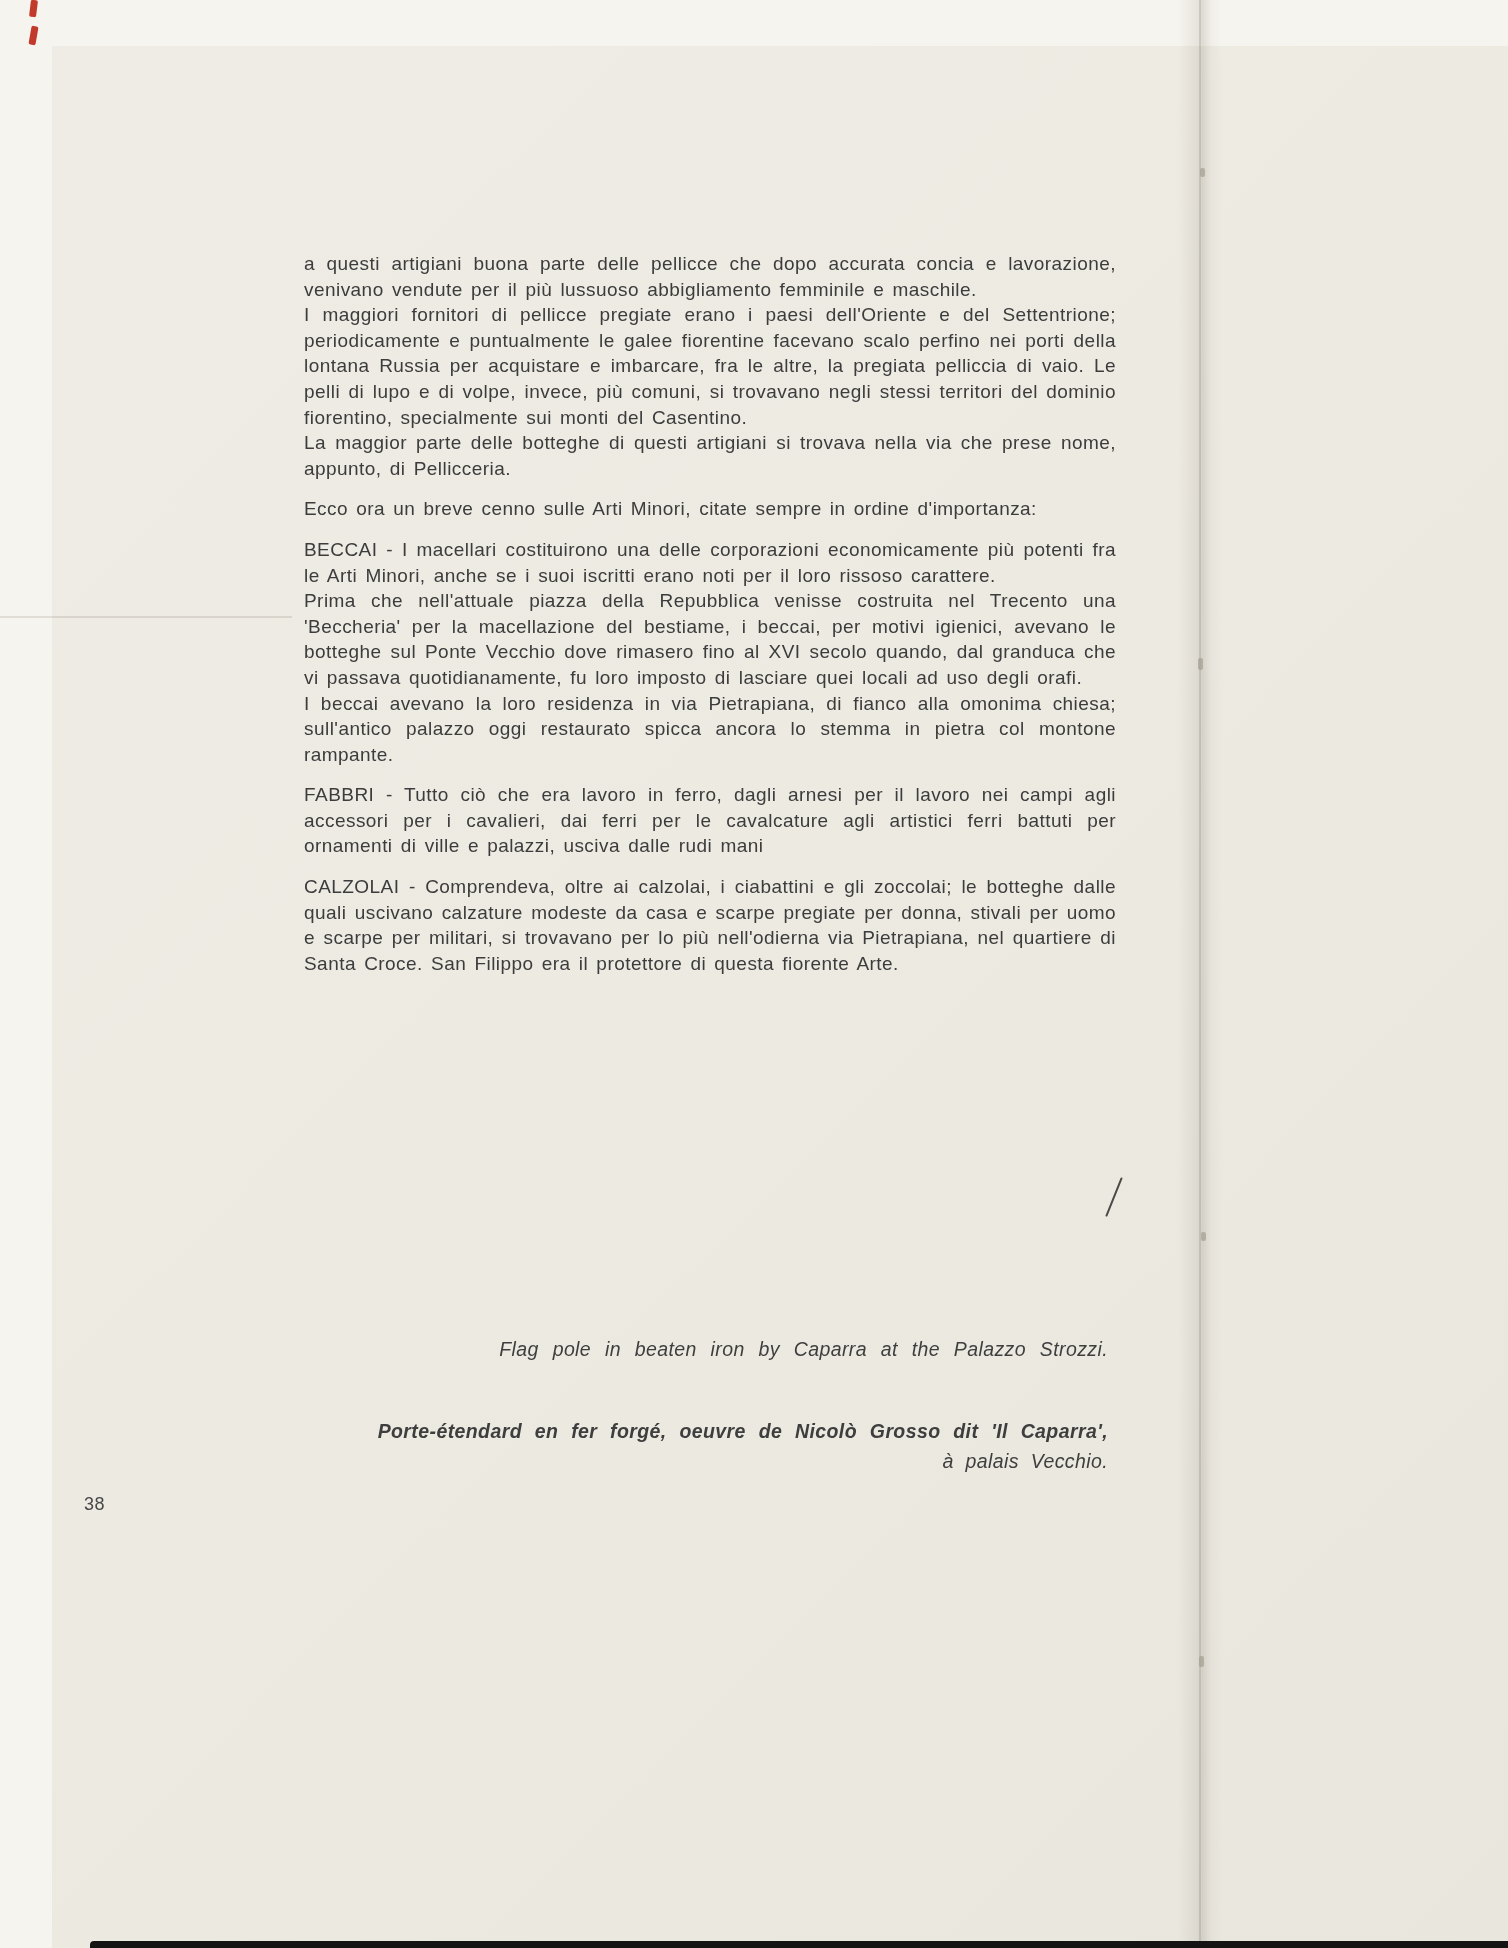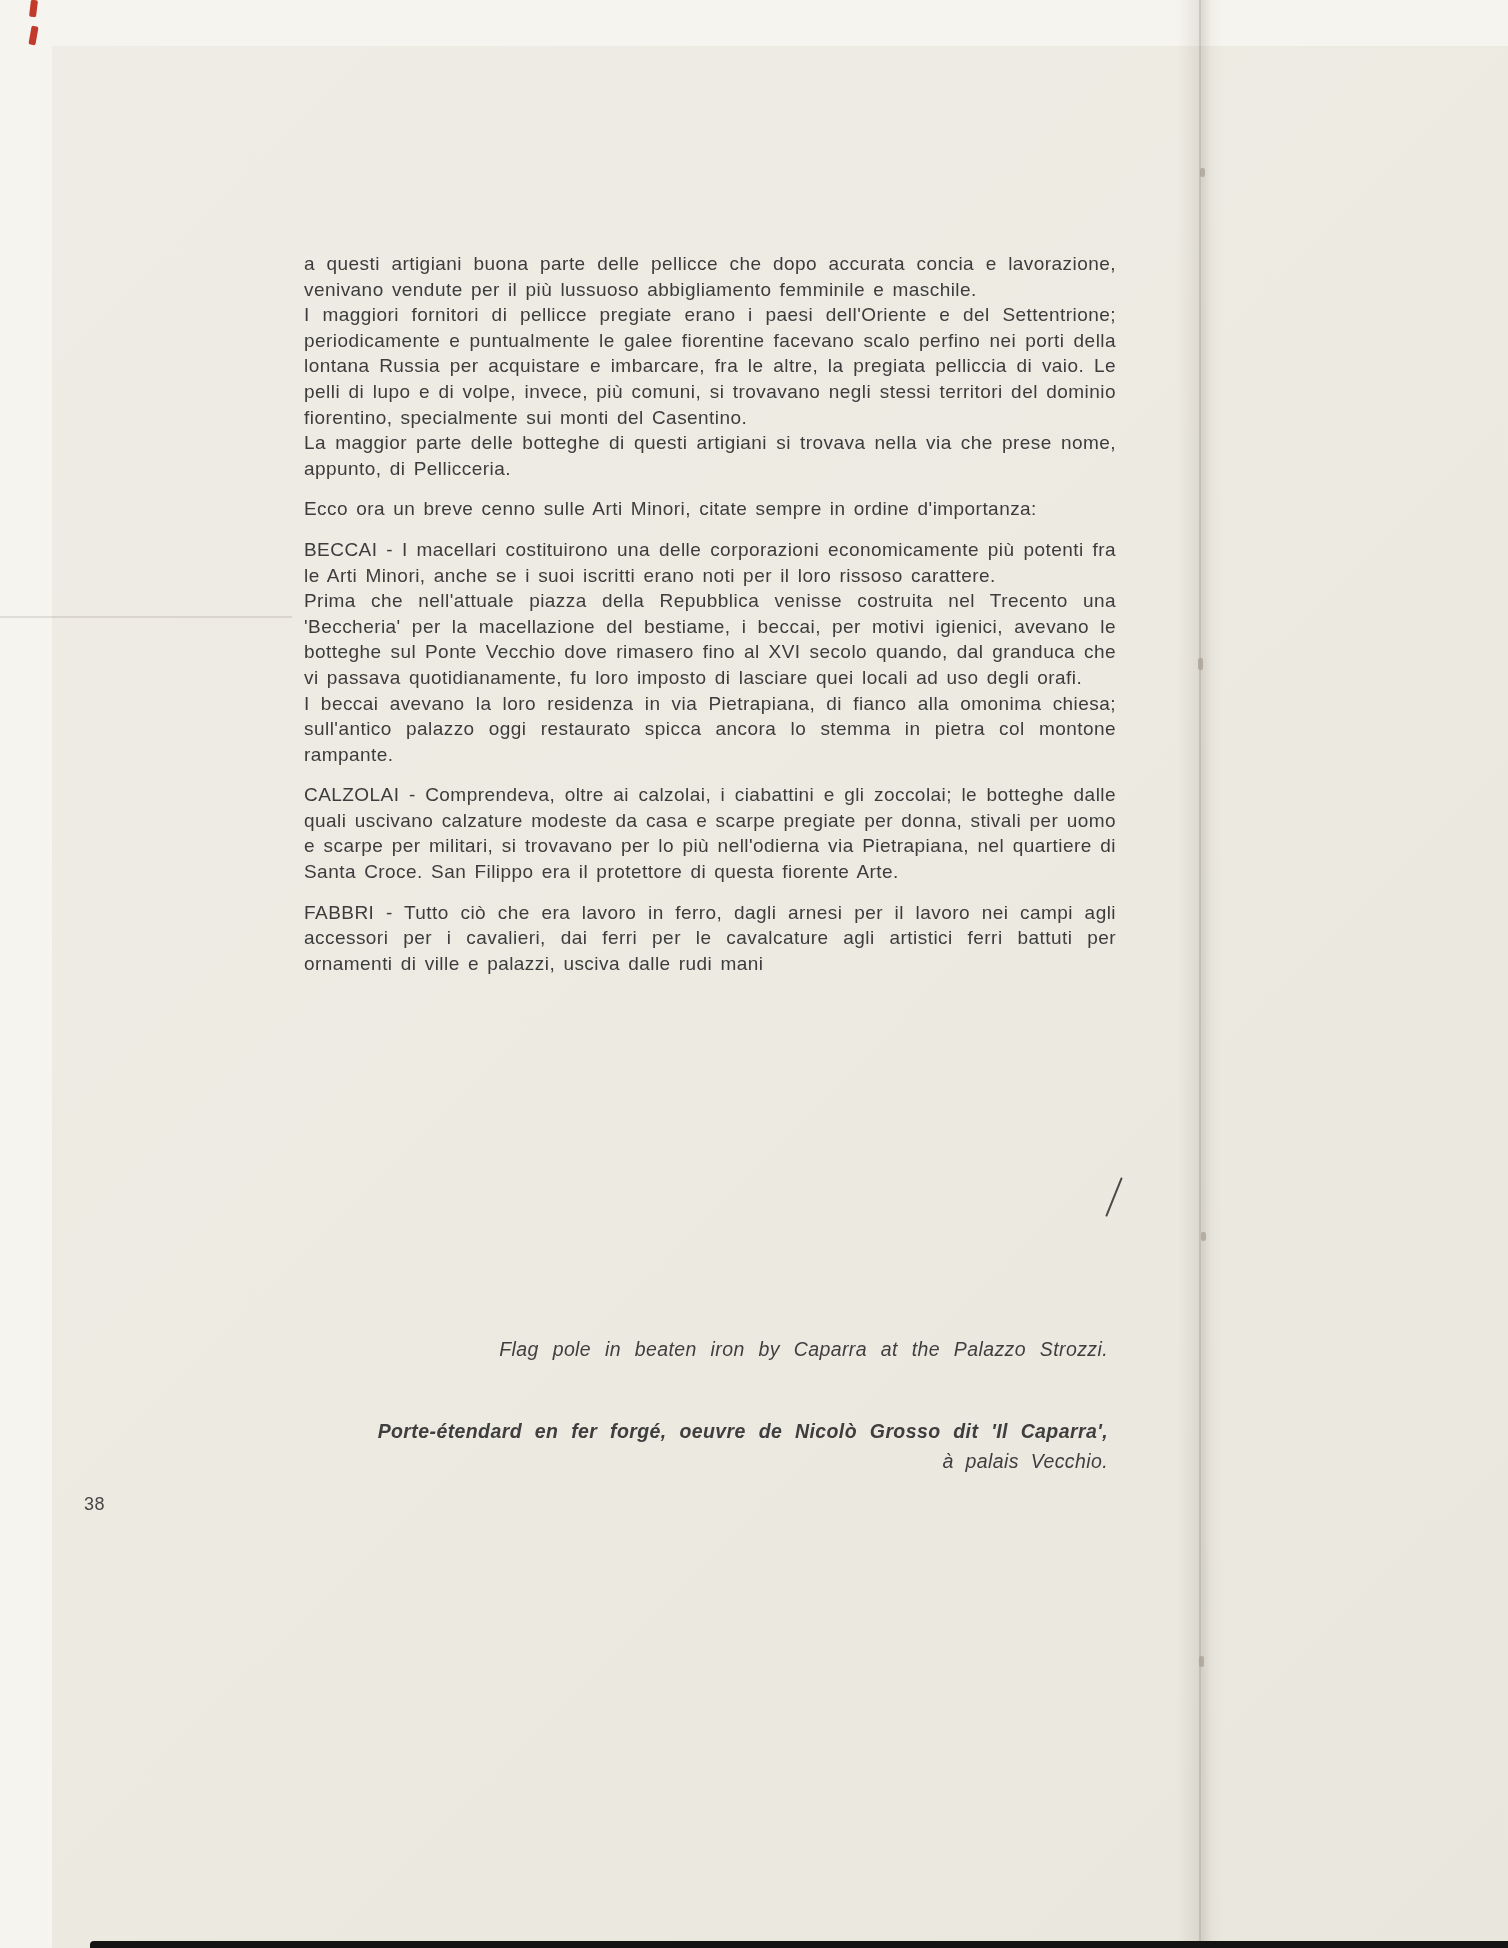--- a/index.html
+++ b/index.html
@@ -135,22 +135,22 @@
 <div class="speck s4"></div>
 
 <div class="body-text">
   <p>a questi artigiani buona parte delle pellicce che dopo accurata concia e lavorazione, venivano vendute per il più lussuoso abbigliamento femminile e maschile.</p>
   <p>I maggiori fornitori di pellicce pregiate erano i paesi dell'Oriente e del Settentrione; periodicamente e puntualmente le galee fiorentine facevano scalo perfino nei porti della lontana Russia per acquistare e imbarcare, fra le altre, la pregiata pelliccia di vaio. Le pelli di lupo e di volpe, invece, più comuni, si trovavano negli stessi territori del dominio fiorentino, specialmente sui monti del Casentino.</p>
   <p>La maggior parte delle botteghe di questi artigiani si trovava nella via che prese nome, appunto, di Pellicceria.</p>
   <p class="gap">Ecco ora un breve cenno sulle Arti Minori, citate sempre in ordine d'importanza:</p>
   <p class="gap">BECCAI - I macellari costituirono una delle corporazioni economicamente più potenti fra le Arti Minori, anche se i suoi iscritti erano noti per il loro rissoso carattere.</p>
   <p>Prima che nell'attuale piazza della Repubblica venisse costruita nel Trecento una 'Beccheria' per la macellazione del bestiame, i beccai, per motivi igienici, avevano le botteghe sul Ponte Vecchio dove rimasero fino al XVI secolo quando, dal granduca che vi passava quotidianamente, fu loro imposto di lasciare quei locali ad uso degli orafi.</p>
   <p>I beccai avevano la loro residenza in via Pietrapiana, di fianco alla omonima chiesa; sull'antico palazzo oggi restaurato spicca ancora lo stemma in pietra col montone rampante.</p>
+  <p class="gap">FABBRI - Tutto ciò che era lavoro in ferro, dagli arnesi per il lavoro nei campi agli accessori per i cavalieri, dai ferri per le cavalcature agli artistici ferri battuti per ornamenti di ville e palazzi, usciva dalle rudi mani</p>
   <p class="gap">CALZOLAI - Comprendeva, oltre ai calzolai, i ciabattini e gli zoccolai; le botteghe dalle quali uscivano calzature modeste da casa e scarpe pregiate per donna, stivali per uomo e scarpe per militari, si trovavano per lo più nell'odierna via Pietrapiana, nel quartiere di Santa Croce. San Filippo era il protettore di questa fiorente Arte.</p>
-  <p class="gap">FABBRI - Tutto ciò che era lavoro in ferro, dagli arnesi per il lavoro nei campi agli accessori per i cavalieri, dai ferri per le cavalcature agli artistici ferri battuti per ornamenti di ville e palazzi, usciva dalle rudi mani</p>
 </div>
 
 <div class="pen-slash"></div>
 
 <div class="caption">
   <div class="cap-line cap-en">Flag pole in beaten iron by Caparra at the Palazzo Strozzi.</div>
   <div class="cap-line cap-fr1">Porte-étendard en fer forgé, oeuvre de Nicolò Grosso dit 'Il Caparra',</div>
   <div class="cap-line cap-fr2">à palais Vecchio.</div>
 </div>
 

